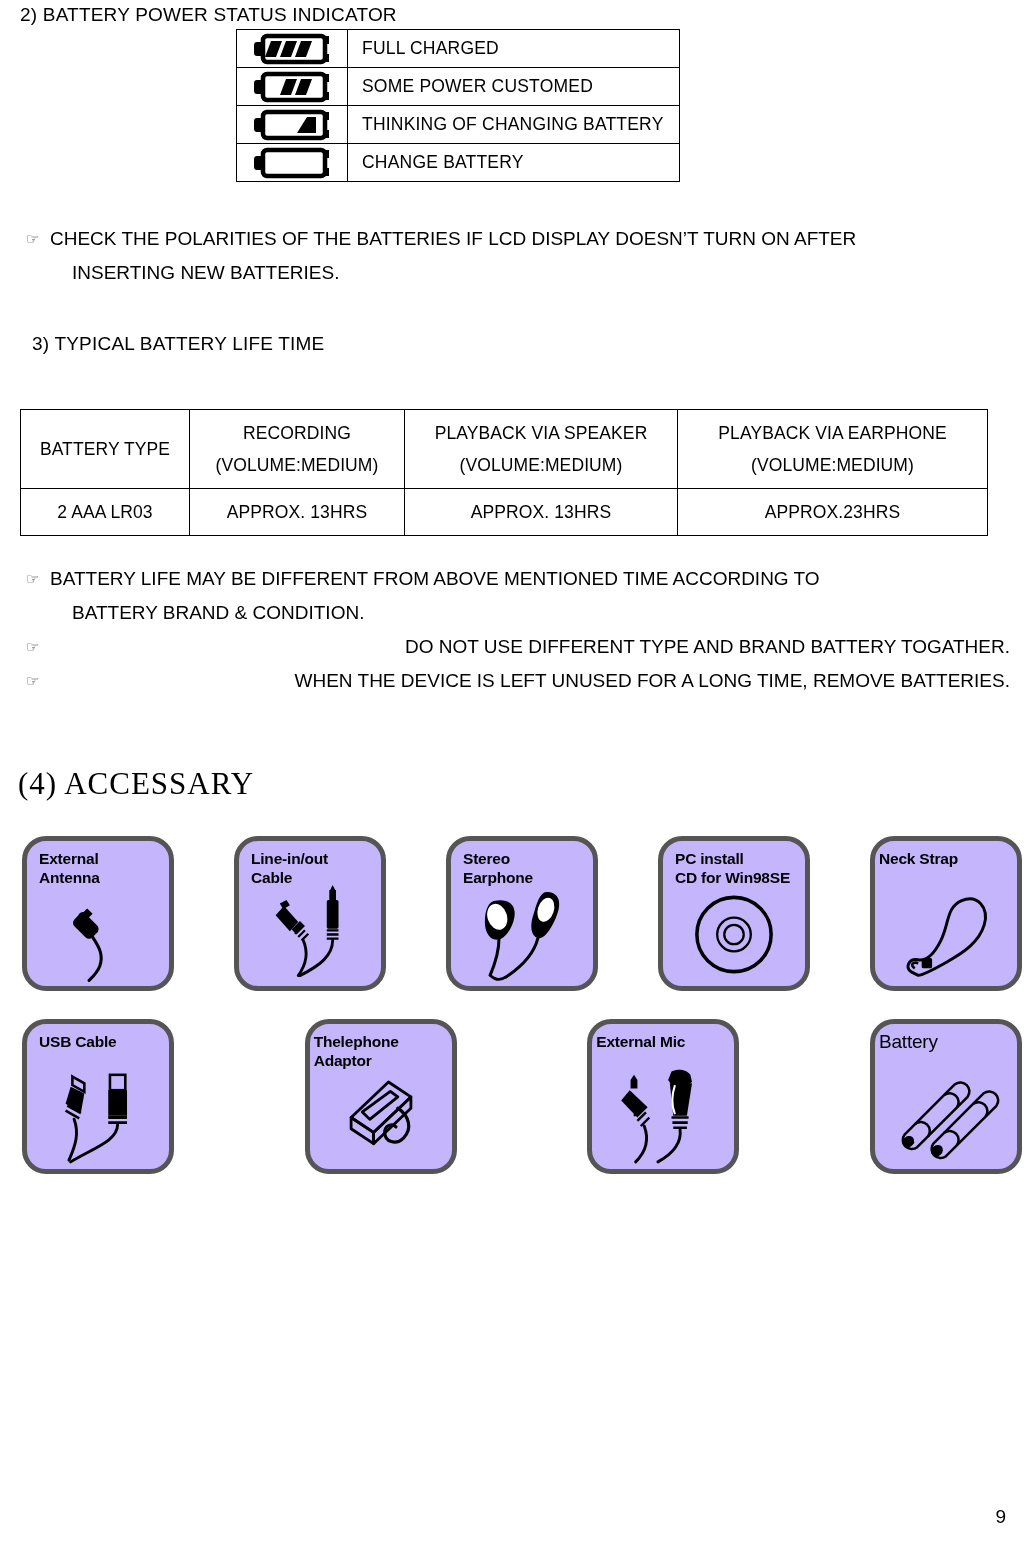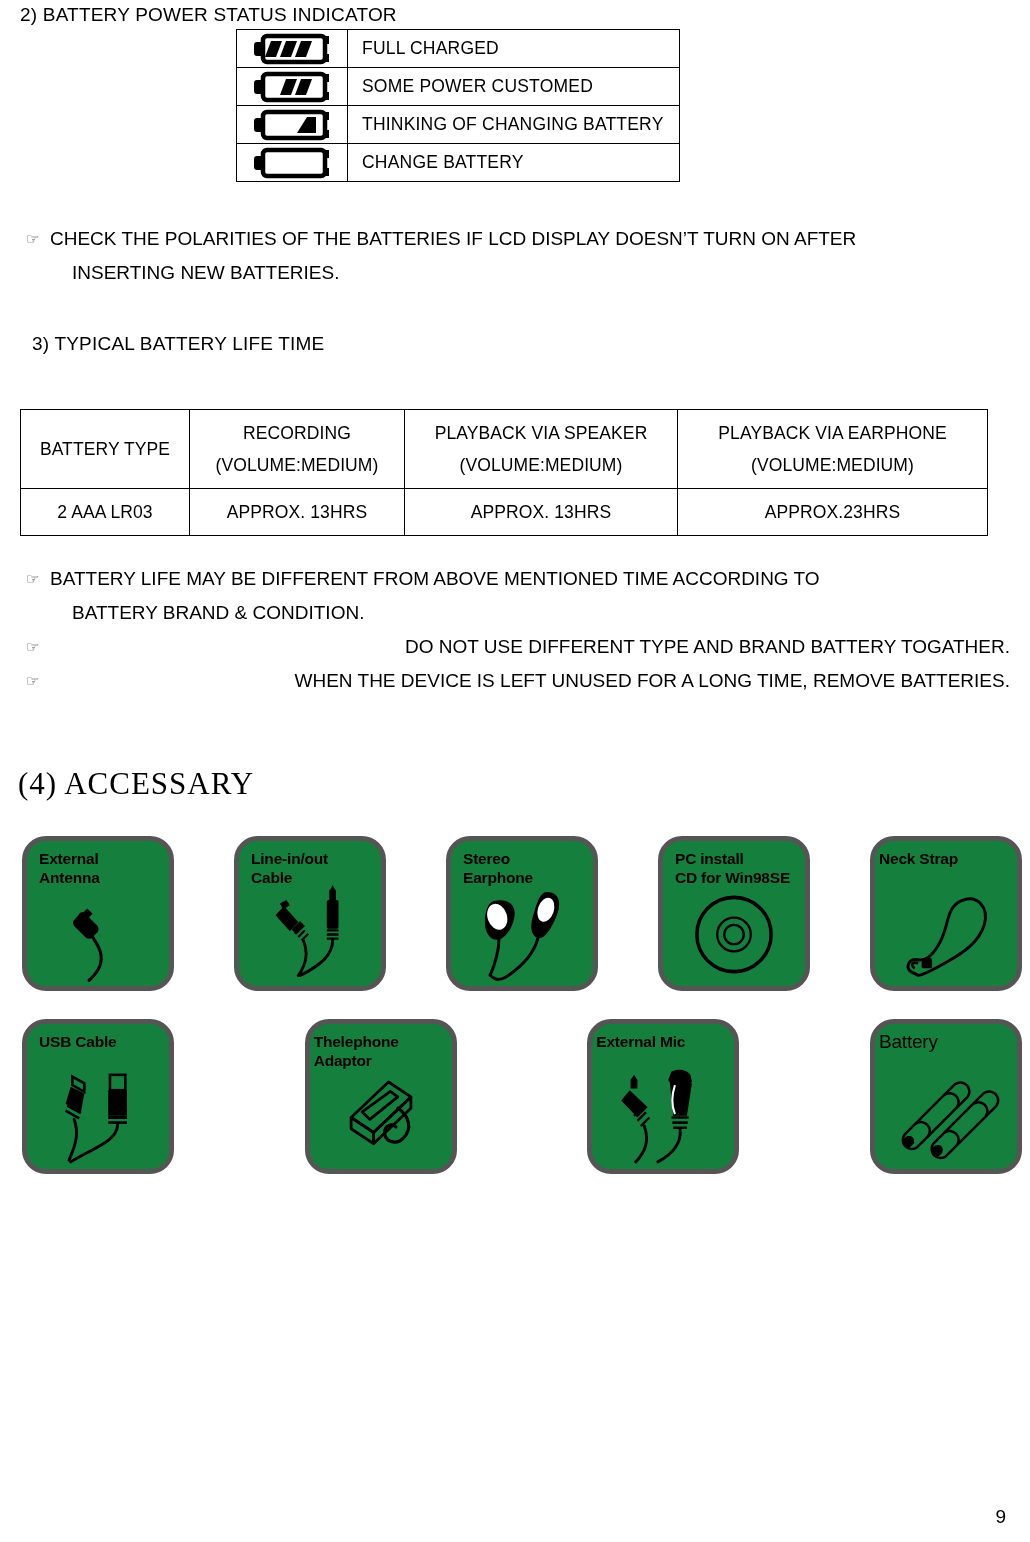--- a/index.html
+++ b/index.html
@@ -126,21 +126,21 @@
     display: flex;
     justify-content: space-between;
     margin-bottom: 28px;
   }
   .acc-box {
     position: relative;
     width: 152px;
     height: 155px;
     border: 5px solid #555555;
     border-radius: 24px;
-    background: #15803d;
+    background: #c4b5fd;
     box-sizing: border-box;
   }
   .acc-label {
     position: absolute;
     top: 8px;
     left: 0;
     right: 0;
     text-align: left;
     font-size: 15.5px;
     font-weight: bold;

